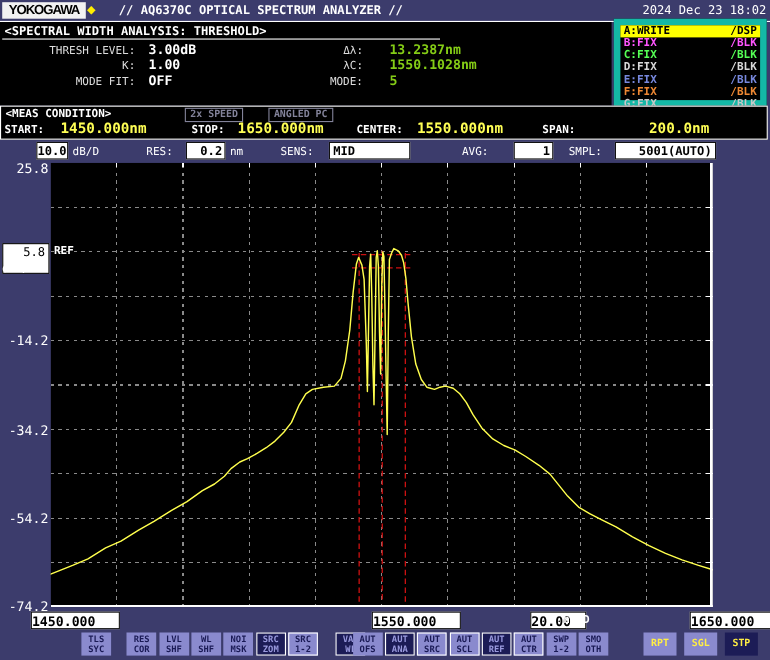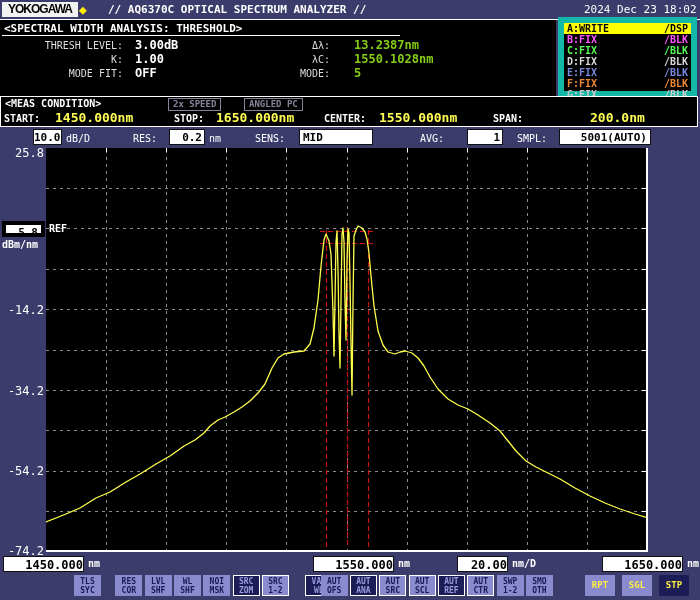--- a/index.html
+++ b/index.html
@@ -54,29 +54,29 @@
   .sl-sens{left:255px;}
   .sb-sens{left:299px;width:74px;text-align:left;padding-left:3px;}
   .sl-avg{left:420px;}
   .sb-avg{left:467px;width:36px;text-align:right;padding-right:2px;}
   .sl-smpl{left:517px;}
   .sb-smpl{left:559px;width:92px;text-align:right;padding-right:3px;}
   
   .ylab{width:44px;text-align:right;font-size:12px;font-weight:normal;color:#fff;}
   .y-top{left:0;top:146px;} .y-m14{left:0;top:303px;} .y-m34{left:0;top:384px;}
   .y-m54{left:0;top:464px;} .y-m74{left:0;top:544px;}
-  .ref-box{left:2px;top:221px;width:43px;height:16px;background:#fff;color:#000;
-           font-size:11px;font-weight:bold;line-height:16px;text-align:right;
-           padding-right:3px;box-sizing:border-box;border:4px solid #000000;}
+  .ref-box{left:2px;top:221px;width:43px;height:28px;background:#fff;color:#000;
+           font-size:11px;font-weight:normal;line-height:16px;text-align:right;
+           padding-right:3px;box-sizing:border-box;border:1px solid #000000;}
   .ref-tag{left:49px;top:223px;font-size:10px;font-weight:bold;color:#fff;}
   .y-unit{left:2px;top:239px;font-size:10px;font-weight:bold;color:#fff;}
   #plot{left:46px;top:148px;width:602px;height:404px;}
   
   .ax-box{top:556px;height:16px;background:#fff;color:#000;font-size:12px;font-weight:bold;
-          line-height:16px;text-align:right;box-sizing:border-box;border:1px solid #111;}
+          line-height:16px;text-align:left;box-sizing:border-box;border:1px solid #111;margin-left:25px;}
   .ab-start{left:3px;width:81px;} .ab-center{left:313px;width:81px;}
   .ab-scale{left:457px;width:51px;} .ab-stop{left:602px;width:81px;}
   .ax-unit{top:558px;font-size:10px;font-weight:bold;color:#fff;}
   .au-start{left:88px;} .au-center{left:398px;} .au-scale{left:512px;} .au-stop{left:687px;}
   
   .tb-btn{position:absolute;top:575px;width:27px;height:21px;box-sizing:border-box;
           display:flex;flex-direction:column;align-items:center;justify-content:center;
           font-size:8px;line-height:9px;font-weight:bold;background:#8a8ace;color:#1a1a55;
           cursor:default;}
   .tb-btn.v-o{border:1px solid #fff;}

